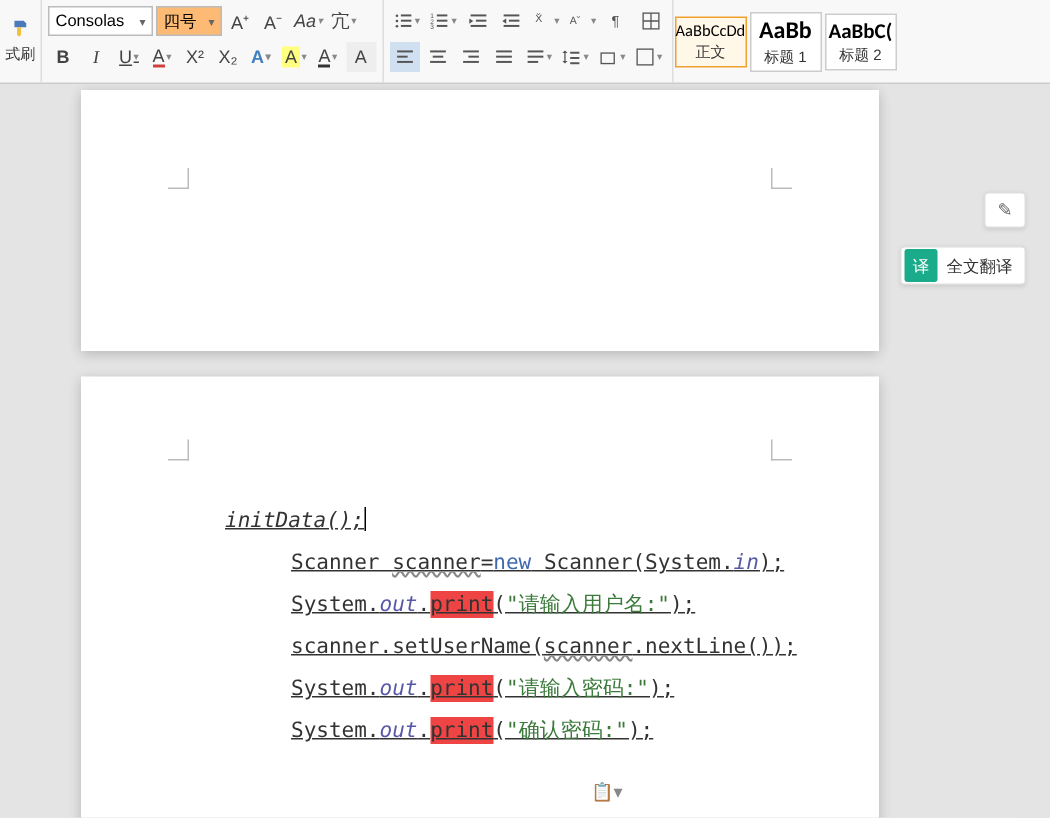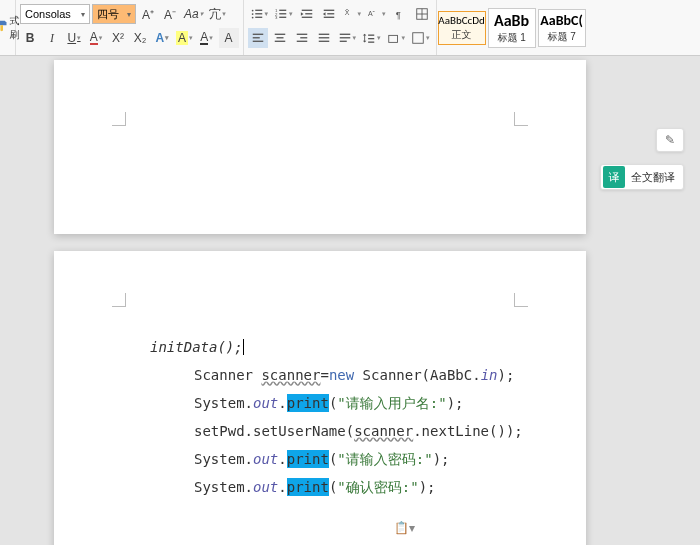--- a/index.html
+++ b/index.html
@@ -1,20 +1,20 @@
 <!DOCTYPE html>
 <html><head>
 <meta charset="utf-8">
 <style>
 * { box-sizing: border-box; margin: 0; padding: 0; }
 body { font-family: "Microsoft YaHei", Arial, sans-serif; background: #e8e8e8; width: 700px; height: 545px; overflow: hidden; }
 
 
 .toolbar { background: #f8f8f8; border-bottom: 1px solid #ccc; height: 56px; display: flex; align-items: stretch; padding-left: 0; }
-.toolbar-left { display: flex; flex-direction: row; padding: 2px 2px; border-right: 1px solid #ddd; width: 16px; justify-content: center; align-items: center; }
+.toolbar-left { display: flex; flex-direction: column; padding: 2px 2px; border-right: 1px solid #ddd; width: 28px; justify-content: center; align-items: center; }
 .toolbar-left-icon { font-size: 14px; color: #4a7abc; }
 .toolbar-left-label { font-size: 10px; color: #333; }
 
 .toolbar-section-a { display: flex; flex-direction: column; border-right: 1px solid #ddd; padding: 2px 4px; }
 .row-top { display: flex; align-items: center; gap: 2px; height: 24px; }
 .row-bot { display: flex; align-items: center; gap: 2px; height: 24px; }
 
 .font-name { width: 70px; height: 20px; font-size: 11px; border: 1px solid #bbb; background: #fff; padding: 0 4px; display: flex; align-items: center; justify-content: space-between; }
 .font-size { width: 44px; height: 20px; font-size: 11px; border: 1px solid #bbb; background: #fdba74; padding: 0 4px; display: flex; align-items: center; justify-content: space-between; }
 .drop-caret { font-size: 8px; color: #666; }
@@ -43,26 +43,26 @@
 .doc-area { position: absolute; top: 56px; left: 0; right: 0; bottom: 0; background: #e4e4e4; overflow: hidden; }
 .page { position: absolute; background: #fff; box-shadow: 0 2px 8px rgba(0,0,0,0.2); left: 54px; width: 532px; }
 .page1 { top: 4px; height: 174px; }
 .page2 { top: 195px; height: 350px; }
 
 .crop-mark { position: absolute; width: 14px; height: 14px; border-color: #bbb; }
 .crop-tl { border-right: 1px solid #bbb; border-bottom: 1px solid #bbb; }
 .crop-tr { border-left: 1px solid #bbb; border-bottom: 1px solid #bbb; }
 
 
-.code-block { font-family: Consolas, monospace; font-size: 14px; position: absolute; top: 82px; left: 96px; line-height: 28px; color: #333; }
+.code-block { font-family: Consolas, monospace; font-size: 14px; position: absolute; top: 82px; left: 96px; line-height: 28px; color: #333; text-decoration: underline; }
 .code-line { white-space: pre; }
 .c-keyword { color: #4169b0; }
 .c-var { color: #333; text-decoration: underline; text-decoration-color: #888; text-decoration-style: wavy; }
 .c-field { color: #5858a8; font-style: italic; }
-.c-method-hl { color: #333; background: #0ea5e9; padding: 1px 0; }
+.c-method-hl { color: #333; background: #ef4444; padding: 1px 0; }
 .c-string { color: #3b7a3b; }
 .indent { display:inline-block; width: 44px; }
 .cursor { border-left: 1px solid #000; display:inline-block; height:16px; vertical-align:middle; margin-bottom:2px; }
 
 .init-line { font-style: italic; font-family: Consolas, monospace; }
 
 .paste-icon { position: absolute; font-size: 12px; color: #888; }
 
 
 .right-panel { position: absolute; right: 16px; top: 72px; display: flex; flex-direction: column; gap: 12px; align-items: flex-end; }
@@ -252,40 +252,40 @@
     <div class="style-item selected">
       <span class="style-sample">AaBbCcDd</span>
       <span class="style-label">正文</span>
     </div>
     <div class="style-item">
       <span class="style-sample big">AaBb</span>
       <span class="style-label">标题 1</span>
     </div>
     <div class="style-item">
       <span class="style-sample med">AaBbC(</span>
-      <span class="style-label">标题 7</span>
+      <span class="style-label">标题 2</span>
     </div>
   </div>
 </div>
 
 <div class="doc-area">
   <div class="page page1">
     <div class="crop-mark crop-tl" style="top:52px;left:58px"></div>
     <div class="crop-mark crop-tr" style="top:52px;right:58px"></div>
   </div>
 
   <div class="page page2">
     <div class="crop-mark crop-tl" style="top:42px;left:58px"></div>
     <div class="crop-mark crop-tr" style="top:42px;right:58px"></div>
 
     <div class="code-block">
       <div class="code-line init-line"><span>initData();</span><span class="cursor"></span></div>
-      <div class="code-line"><span class="indent"></span><span>Scanner </span><span class="c-var">scanner</span><span>=</span><span class="c-keyword">new</span><span> Scanner(AaBbC.</span><span class="c-field">in</span><span>);</span></div>
+      <div class="code-line"><span class="indent"></span><span>Scanner </span><span class="c-var">scanner</span><span>=</span><span class="c-keyword">new</span><span> Scanner(System.</span><span class="c-field">in</span><span>);</span></div>
       <div class="code-line"><span class="indent"></span><span>System.</span><span class="c-field">out</span><span>.</span><span class="c-method-hl">print</span><span>(</span><span class="c-string">"请输入用户名:"</span><span>);</span></div>
-      <div class="code-line"><span class="indent"></span><span>setPwd.setUserName(</span><span class="c-var">scanner</span><span>.nextLine());</span></div>
+      <div class="code-line"><span class="indent"></span><span>scanner.setUserName(</span><span class="c-var">scanner</span><span>.nextLine());</span></div>
       <div class="code-line"><span class="indent"></span><span>System.</span><span class="c-field">out</span><span>.</span><span class="c-method-hl">print</span><span>(</span><span class="c-string">"请输入密码:"</span><span>);</span></div>
       <div class="code-line"><span class="indent"></span><span>System.</span><span class="c-field">out</span><span>.</span><span class="c-method-hl">print</span><span>(</span><span class="c-string">"确认密码:"</span><span>);</span></div>
     </div>
     <span class="paste-icon" style="left:340px; top:270px">📋▾</span>
   </div>
 
   <div class="right-panel">
     <div class="rp-btn">
       <span>✎</span>
     </div>

